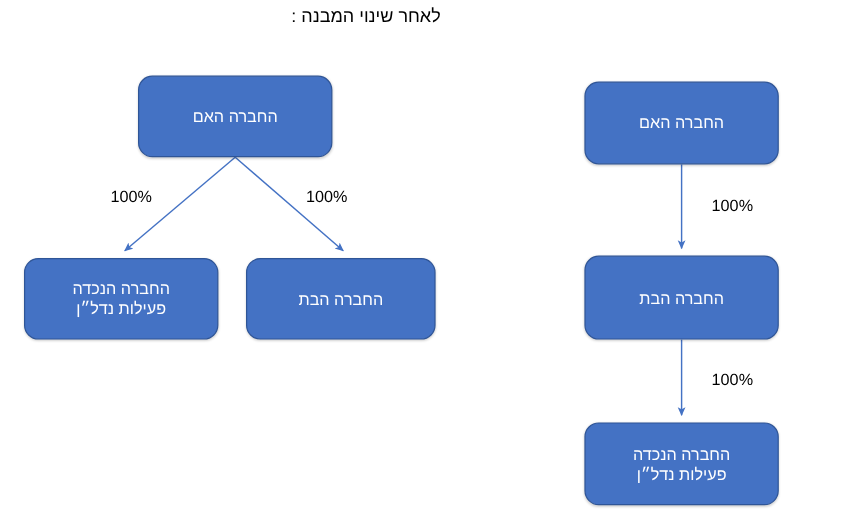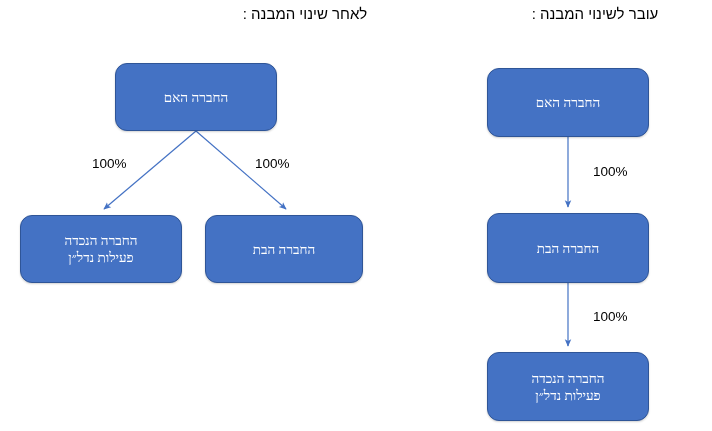--- a/index.html
+++ b/index.html
@@ -60,21 +60,20 @@
     direction: rtl;
     unicode-bidi: isolate;
     display: flex;
     align-items: center;
     justify-content: center;
     text-align: center;
     font-size: 13.5px;
     line-height: 17px;
     white-space: pre-line;
     box-shadow: 0 1px 2px rgba(0,0,0,0.18);
-    font-family: Liberation Serif, serif;
   }
   .pct {
     position: absolute;
     font-size: 13.5px;
     line-height: 16px;
     color: #000000;
     direction: ltr;
     unicode-bidi: isolate;
     white-space: nowrap;
   }
@@ -115,21 +114,20 @@
     <g>
       <line x1="568" y1="137" x2="568" y2="207" stroke="#4472C4" stroke-width="1.2" marker-end="url(#arrowhead)"></line>
     </g>
     <g>
       <line x1="568" y1="283" x2="568" y2="346" stroke="#4472C4" stroke-width="1.2" marker-end="url(#arrowhead)"></line>
     </g>
   </svg>
 
   <div class="title" id="title-after">לאחר שינוי המבנה :</div>
 
-  <div class="title" id="title-before">עובר לשינוי המבנה :</div>
 
   <div class="node" id="node-after-parent">החברה האם</div>
 
   <div class="node" id="node-after-grand">החברה הנכדה
 פעילות נדל״ן</div>
 
   <div class="node" id="node-after-sub">החברה הבת</div>
 
   <div class="pct" id="pct-after-left">100%</div>
 

